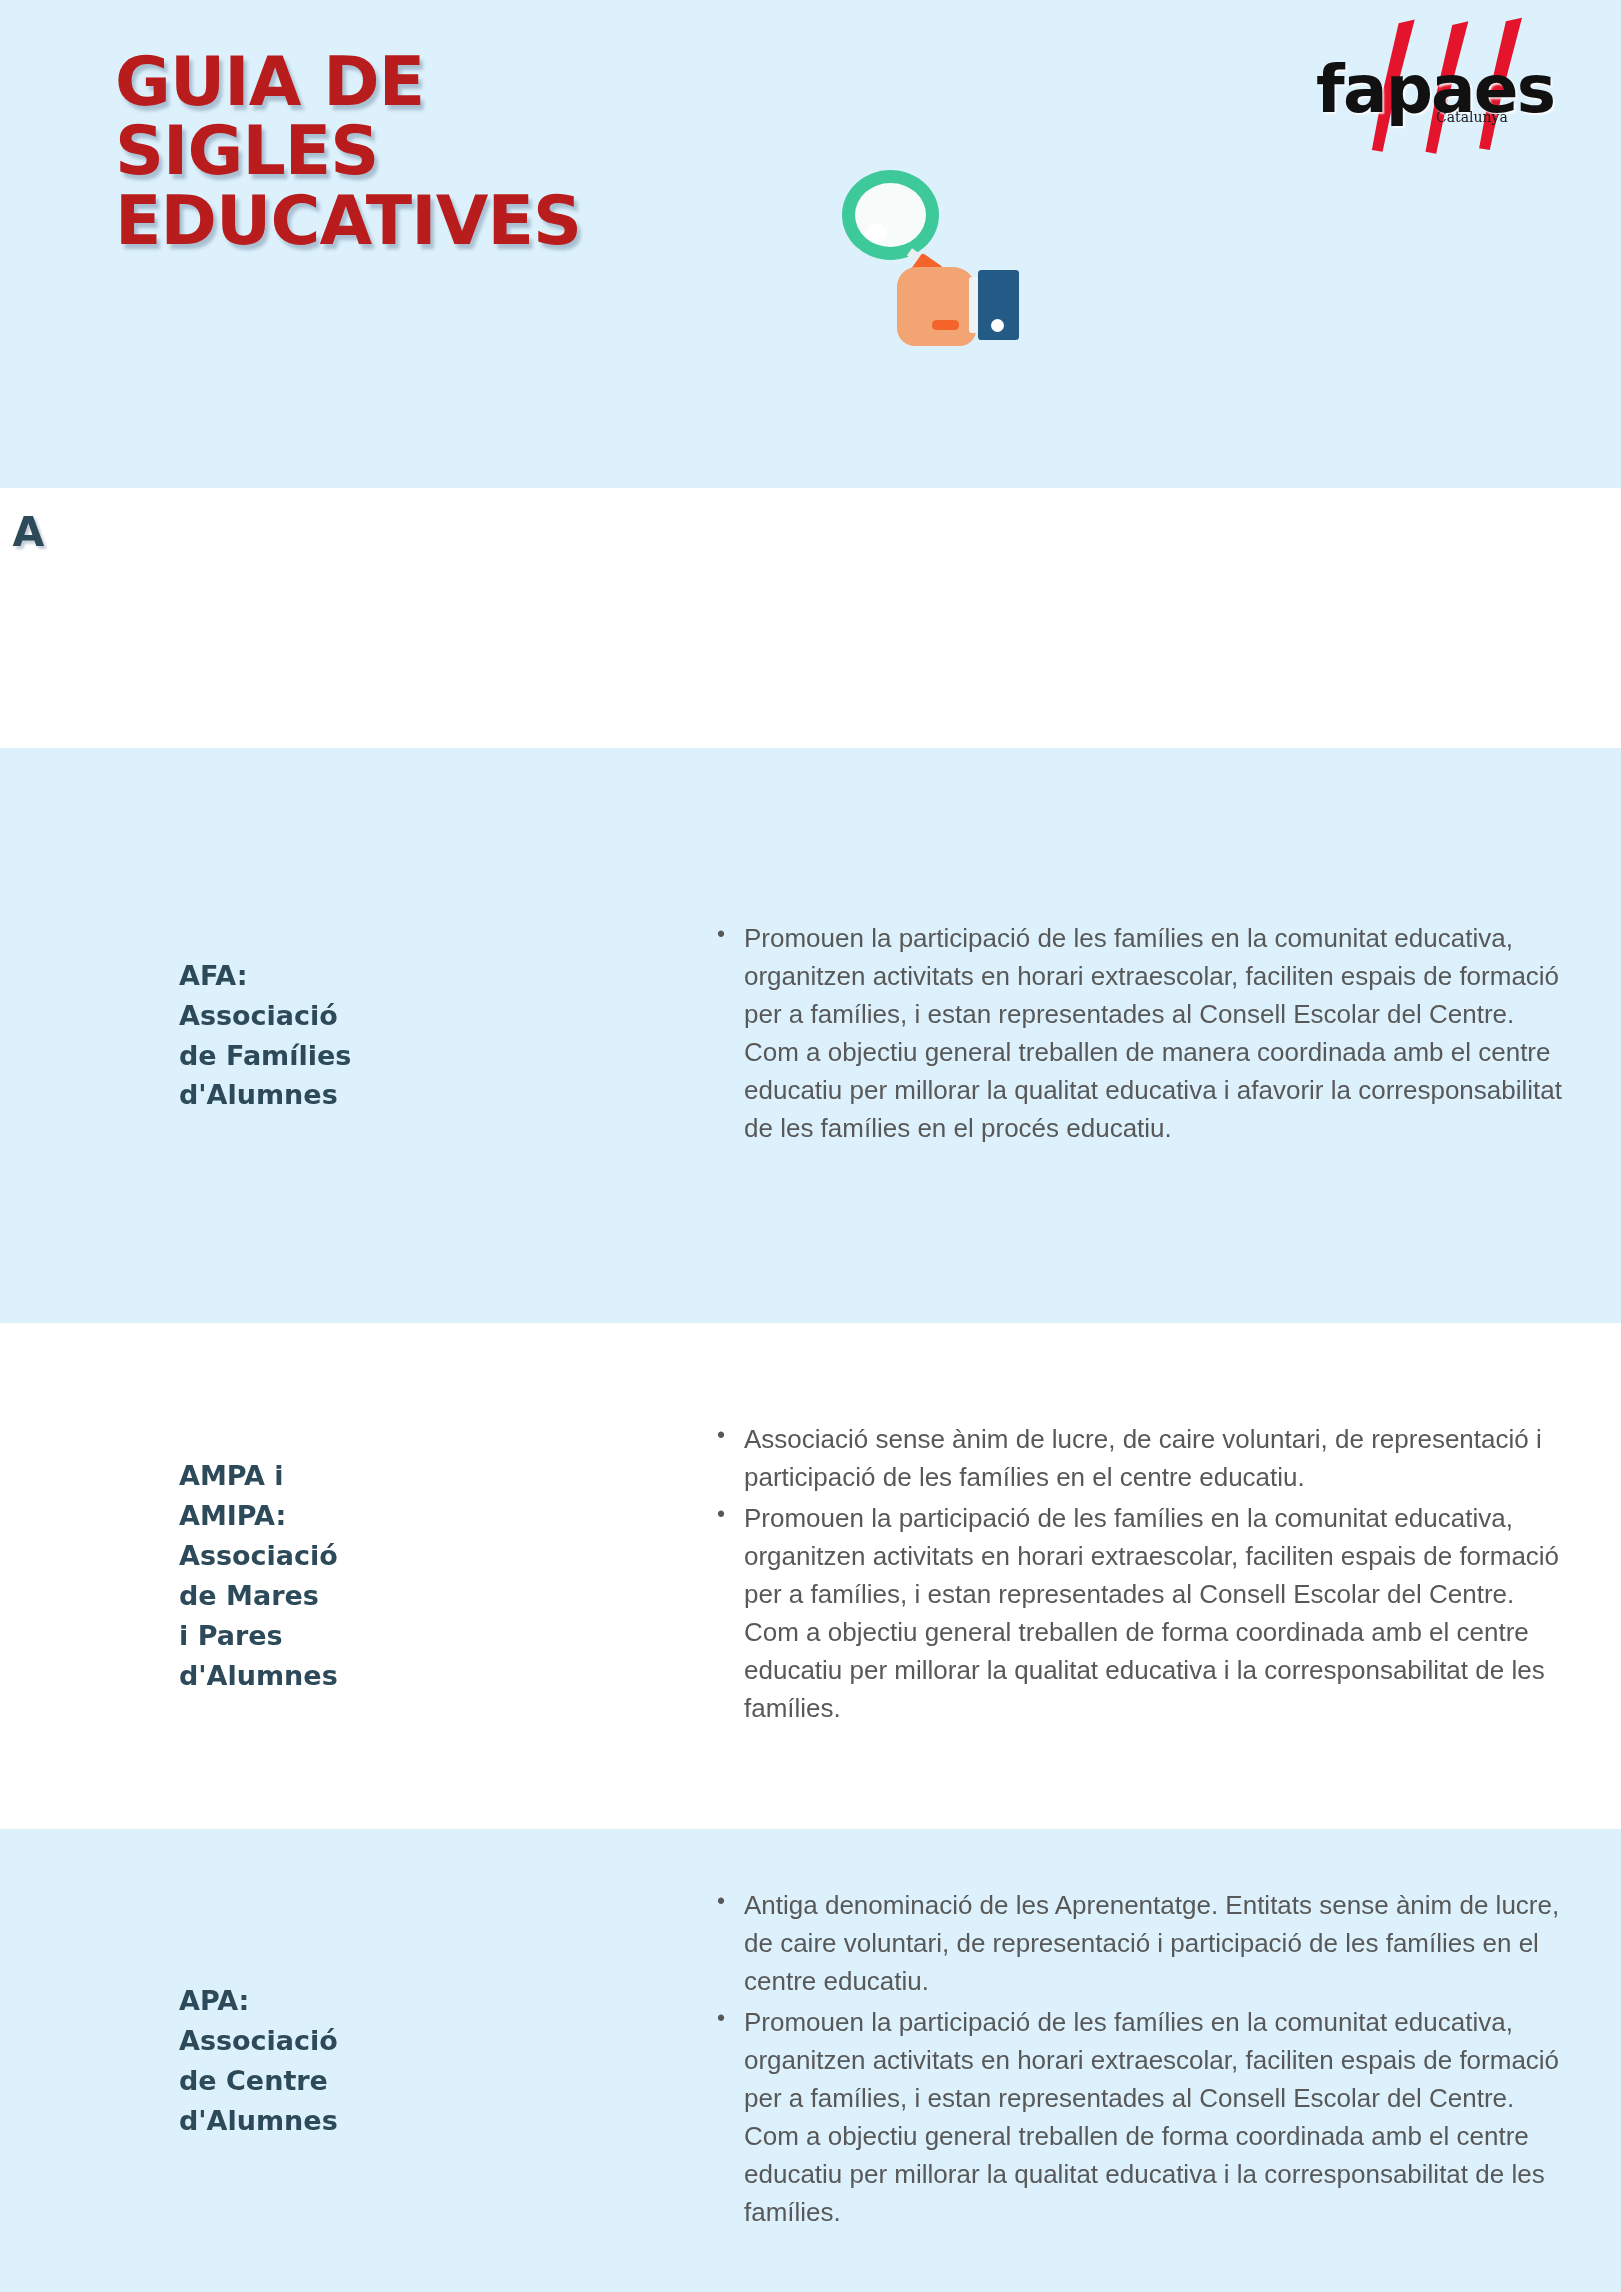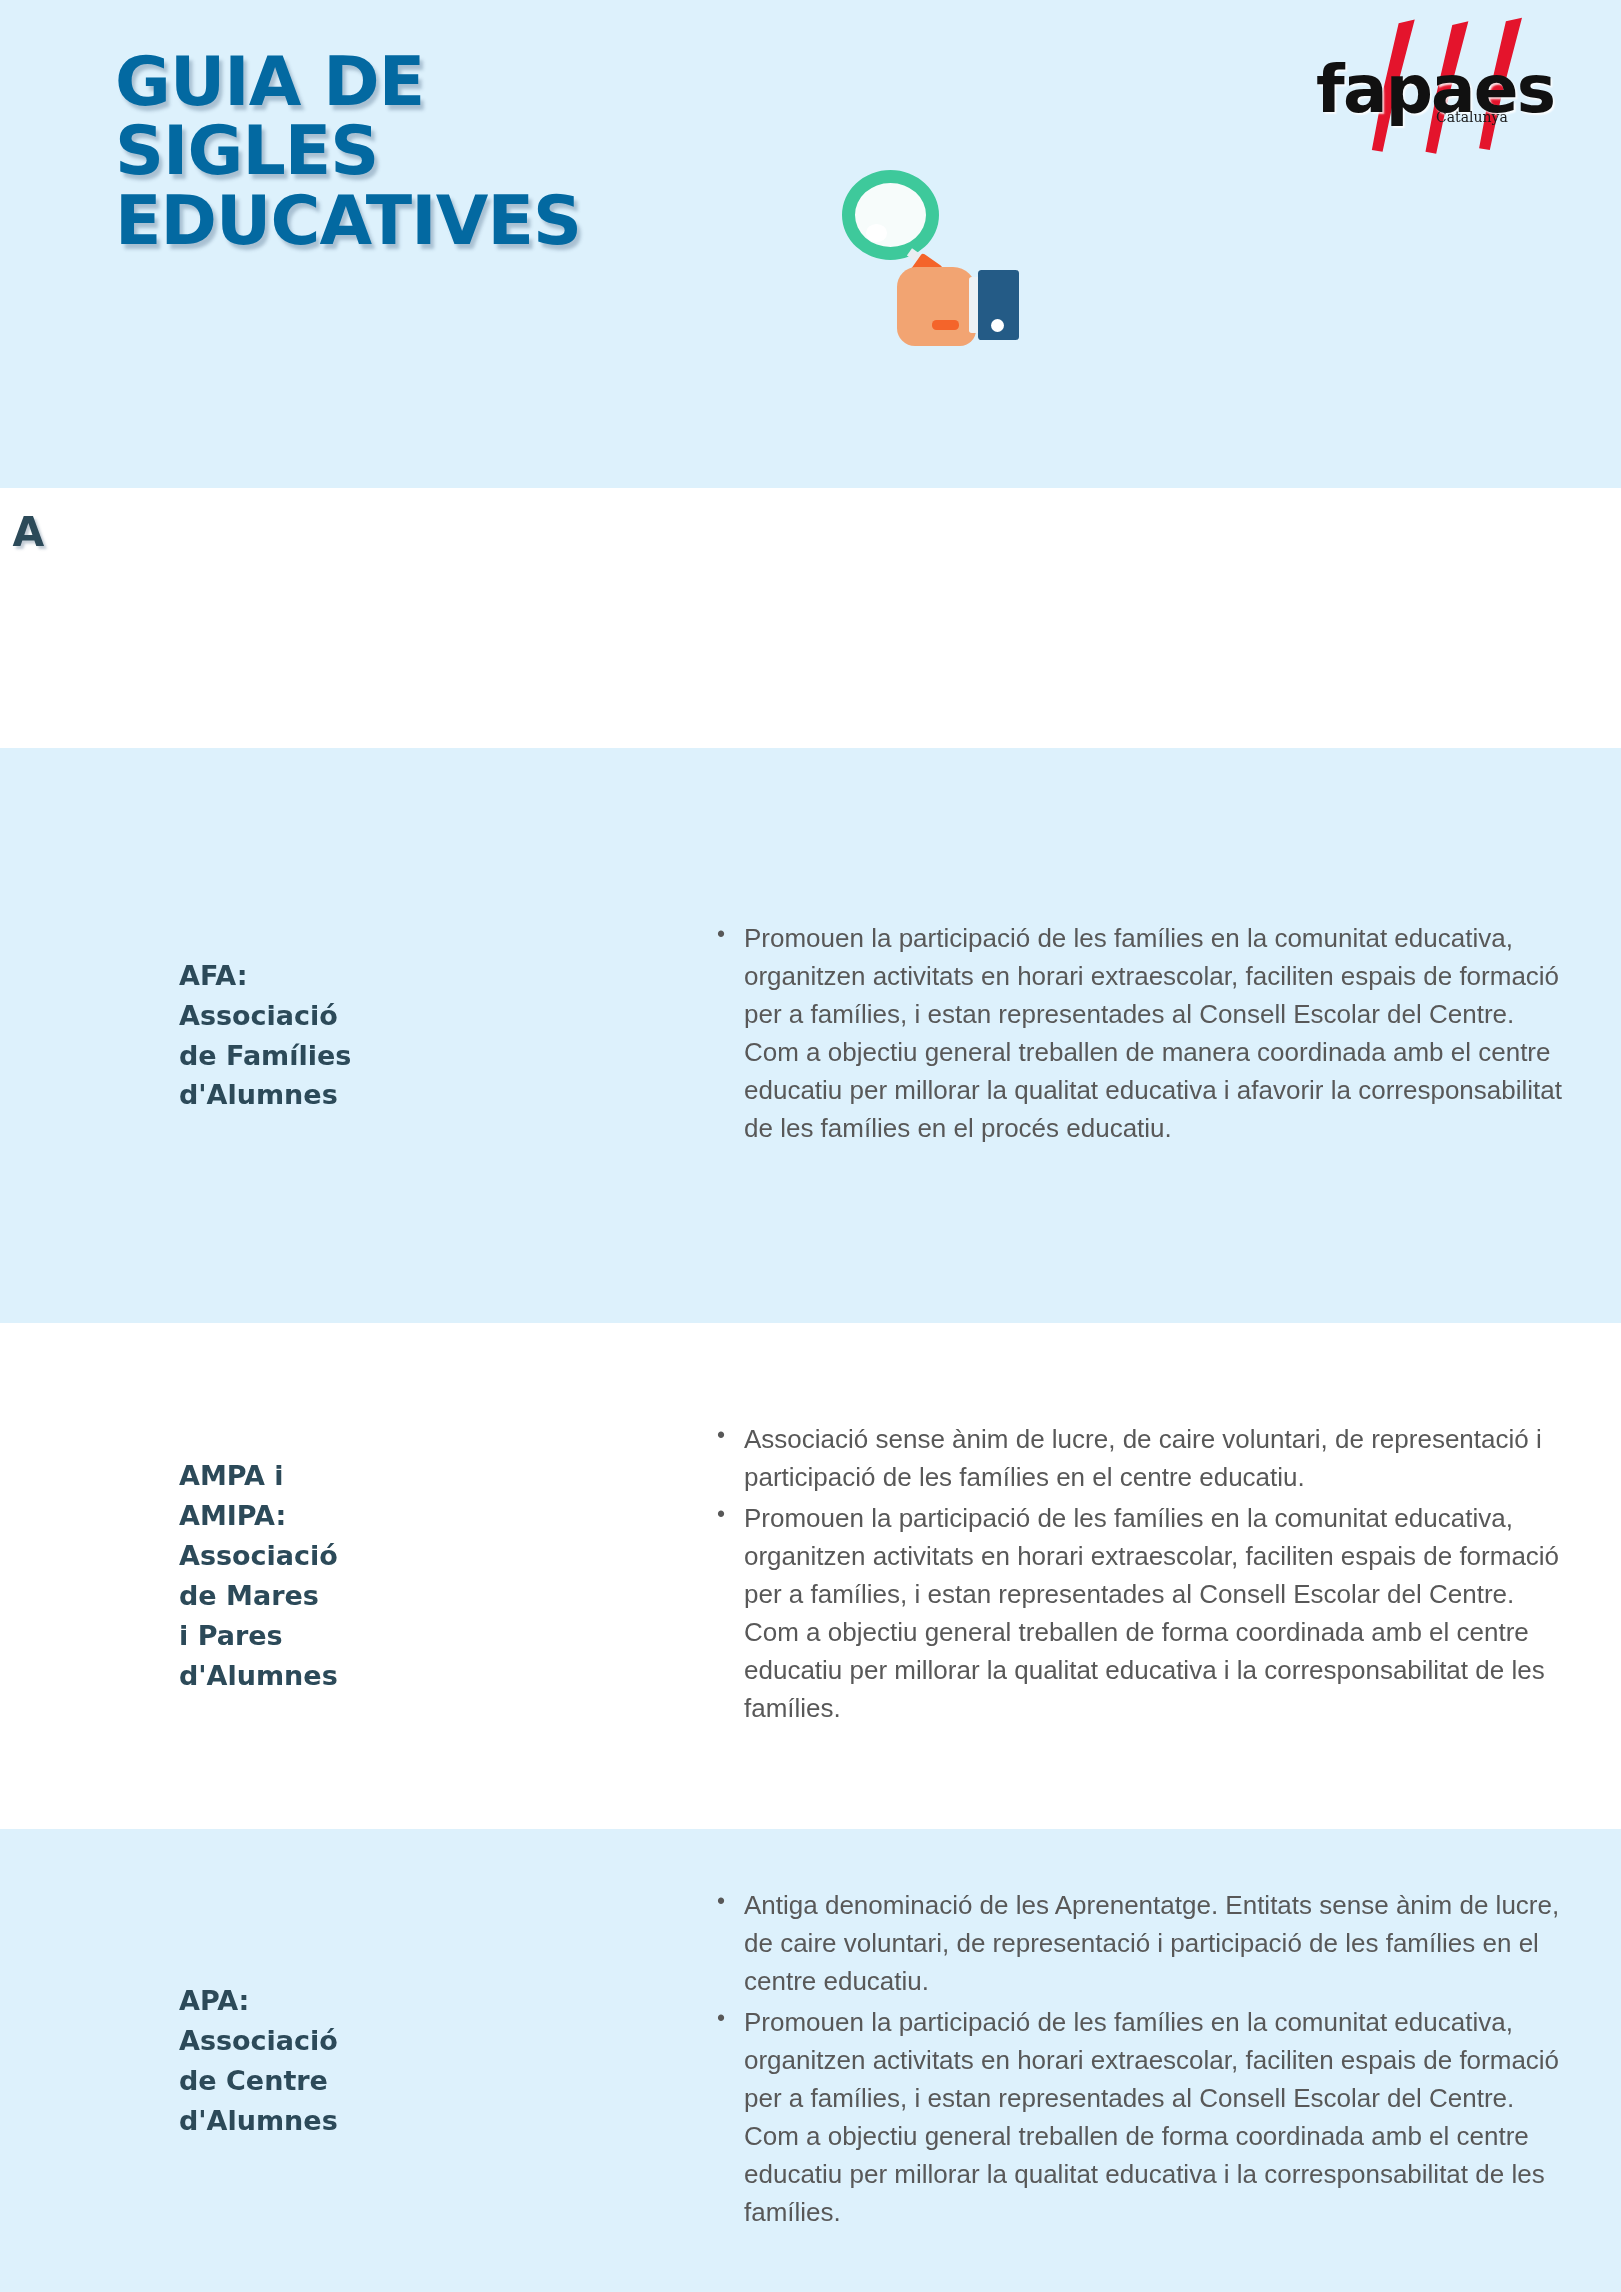--- a/index.html
+++ b/index.html
@@ -25,21 +25,21 @@
   }
   .header-title {
     position: absolute;
     left: 115px;
     top: 47px;
     font-family: "DejaVu Sans", sans-serif;
     font-weight: bold;
     font-size: 68px;
     line-height: 1.02;
     letter-spacing: -0.9px;
-    color: #0369a1;
+    color: #b91c1c;
     text-shadow: 3.6px 4.5px 3.6px rgba(60,90,120,0.32);
     white-space: pre-line;
     margin: 0;
   }
 
   
   .magnifier-art {
     position: absolute;
     left: 833px;
     top: 170px;

